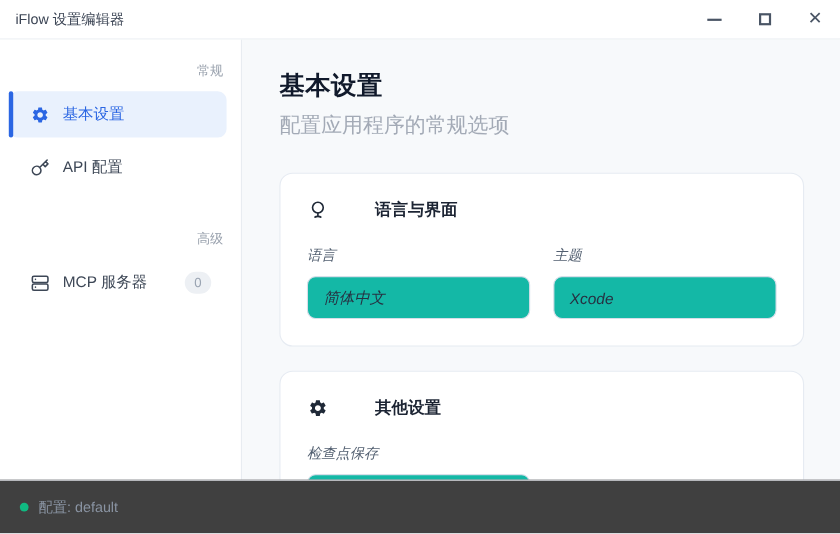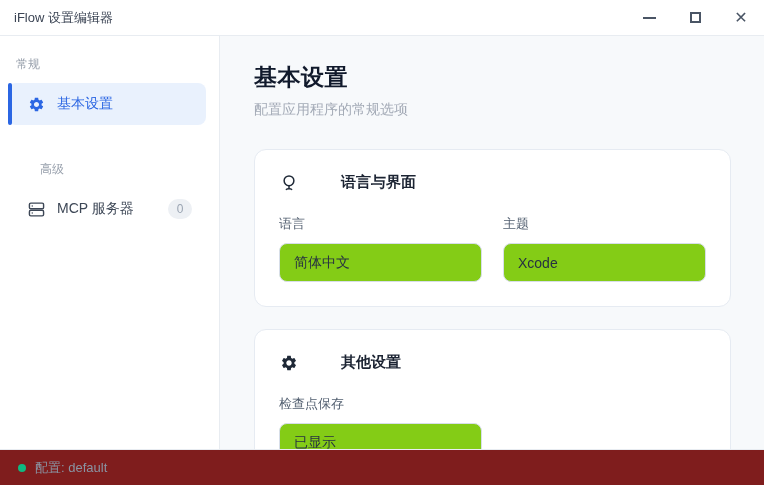--- a/index.html
+++ b/index.html
@@ -73,20 +73,21 @@
     width: 220px;
     min-width: 220px;
     background: #ffffff;
     border-right: 1px solid #e8ecf1;
     padding-top: 12px;
   }
   .section-label {
     font-size: 12px;
     color: #99a1ad;
     padding: 8px 16px 10px 16px;
+    text-align: right;
   }
   .section-label.second { margin-top: 28px; padding-left: 40px; }
   .nav-item {
     position: relative;
     margin: 0 13px 6px 8px;
     height: 42px;
     border-radius: 8px;
     display: flex;
     align-items: center;
     padding-left: 19px;
@@ -137,21 +138,21 @@
     padding: 26px 33px 0 34px;
     overflow: hidden;
   }
   .page-title {
     font-size: 23px;
     font-weight: 700;
     color: #10192b;
     letter-spacing: 0.5px;
   }
   .page-subtitle {
-    font-size: 14px;
+    font-size: 19px;
     color: #a3aab6;
     margin-top: 8px;
   }
   .card {
     background: #ffffff;
     border: 1px solid #e6ebf2;
     border-radius: 12px;
     padding: 23px 24px 24px 24px;
     margin-top: 30px;
   }
@@ -172,45 +173,46 @@
   .card-title {
     font-size: 15px;
     font-weight: 700;
     color: #1c2433;
   }
   .field-grid {
     display: grid;
     grid-template-columns: 1fr 1fr;
     column-gap: 21px;
     margin-top: 23px;
+    font-style: italic;
   }
   .field-label {
     font-size: 13px;
     color: #525f70;
     margin-bottom: 10px;
   }
   .field-box {
     height: 39px;
-    background: #84cc16;
+    background: #14b8a6;
     border: 1px solid #d7dee9;
     border-radius: 8px;
     display: flex;
     align-items: center;
     padding-left: 14px;
     font-size: 14px;
     color: #273142;
     cursor: pointer;
   }
 
   
   .statusbar {
     position: absolute;
     left: 0; right: 0; bottom: 0;
-    height: 36px;
-    background: #7f1d1d;
+    height: 49px;
+    background: #404040;
     border-top: 1px solid #e8ecf1;
     display: flex;
     align-items: center;
     padding-left: 18px;
   }
   .status-dot {
     width: 8px; height: 8px;
     border-radius: 50%;
     background: #10b981;
     margin-right: 9px;
@@ -249,20 +251,28 @@
 
       <div class="nav-item selected">
         <span class="nav-icon">
           <svg width="17" height="17" viewBox="0 0 24 24" fill="currentColor">
             <path d="M19.14 12.94c.04-.3.06-.61.06-.94 0-.32-.02-.64-.07-.94l2.03-1.58c.18-.14.23-.41.12-.61l-1.92-3.32c-.12-.22-.37-.29-.59-.22l-2.39.96c-.5-.38-1.03-.7-1.62-.94l-.36-2.54c-.04-.24-.24-.41-.48-.41h-3.84c-.24 0-.43.17-.47.41l-.36 2.54c-.59.24-1.13.57-1.62.94l-2.39-.96c-.22-.08-.47 0-.59.22L2.74 8.87c-.12.21-.08.47.12.61l2.03 1.58c-.05.3-.09.63-.09.94s.02.64.07.94l-2.03 1.58c-.18.14-.23.41-.12.61l1.92 3.32c.12.22.37.29.59.22l2.39-.96c.5.38 1.03.7 1.62.94l.36 2.54c.05.24.24.41.48.41h3.84c.24 0 .44-.17.47-.41l.36-2.54c.59-.24 1.13-.56 1.62-.94l2.39.96c.22.08.47 0 .59-.22l1.92-3.32c.12-.22.07-.47-.12-.61l-2.01-1.58zM12 15.6c-1.98 0-3.6-1.62-3.6-3.6s1.62-3.6 3.6-3.6 3.6 1.62 3.6 3.6-1.62 3.6-3.6 3.6z"></path>
           </svg>
         </span>
         <span>基本设置</span>
       </div>
 
+      <div class="nav-item">
+        <span class="nav-icon">
+          <svg width="17" height="17" viewBox="0 0 24 24" fill="none" stroke="currentColor" stroke-width="2" stroke-linecap="round" stroke-linejoin="round">
+            <path d="M21 2l-2 2m-7.61 7.61a5.5 5.5 0 1 1-7.778 7.778 5.5 5.5 0 0 1 7.777-7.777zm0 0L15.5 7.5m0 0l3 3L22 7l-3-3-3.5 3.5z"></path>
+          </svg>
+        </span>
+        <span>API 配置</span>
+      </div>
 
       <div class="section-label second">高级</div>
 
       <div class="nav-item">
         <span class="nav-icon">
           <svg width="17" height="17" viewBox="0 0 24 24" fill="none" stroke="currentColor" stroke-width="2" stroke-linecap="round" stroke-linejoin="round">
             <rect x="2" y="3" width="20" height="8" rx="2"></rect>
             <rect x="2" y="13" width="20" height="8" rx="2"></rect>
             <line x1="6" y1="7" x2="6.01" y2="7"></line>
             <line x1="6" y1="17" x2="6.01" y2="17"></line>

